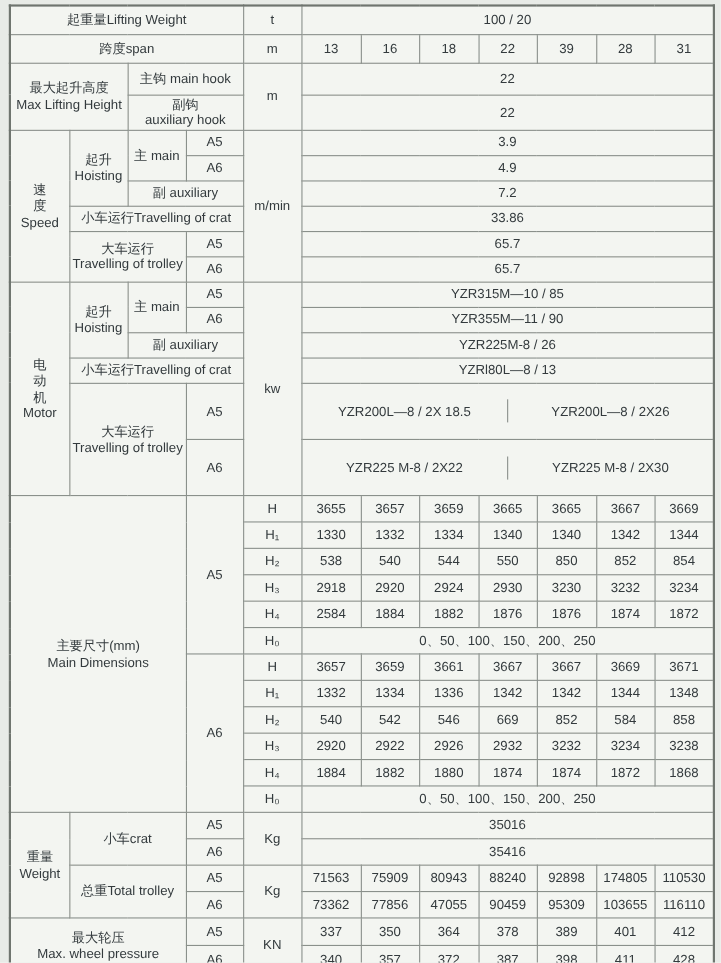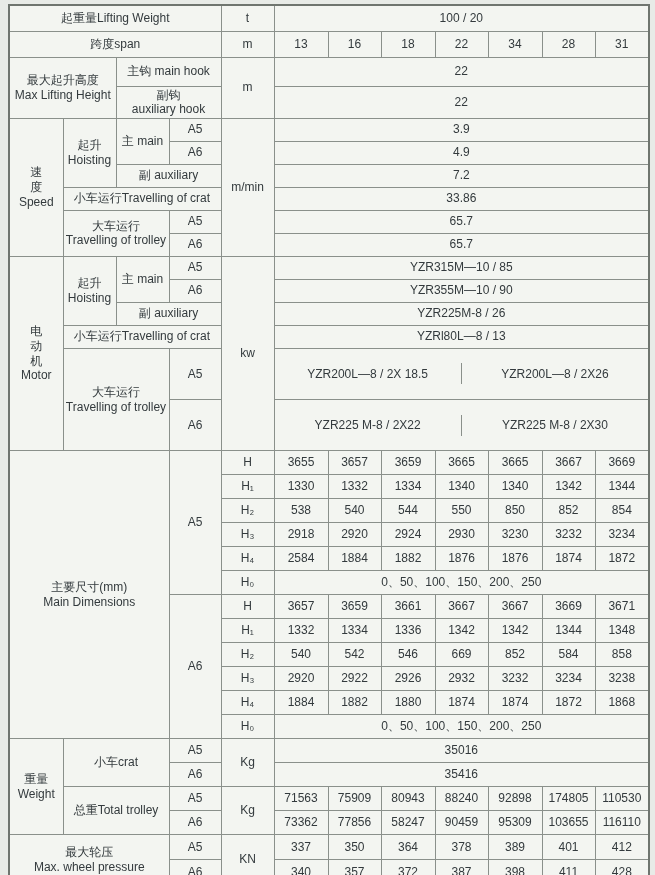--- a/index.html
+++ b/index.html
@@ -68,21 +68,21 @@
     <td colspan="7">100 / 20</td>
   </tr>
 
   <tr class="h26">
     <td colspan="4">跨度span</td>
     <td>m</td>
     <td>13</td>
     <td>16</td>
     <td>18</td>
     <td>22</td>
-    <td>34</td>
+    <td>39</td>
     <td>28</td>
     <td>31</td>
   </tr>
 
   <tr class="h29">
     <td colspan="2" rowspan="2">最大起升高度
 Max Lifting Height</td>
     <td colspan="2">主钩 main hook</td>
     <td rowspan="2">m</td>
     <td colspan="7">22</td>
@@ -134,21 +134,21 @@
 Motor</td>
     <td rowspan="3">起升
 Hoisting</td>
     <td rowspan="2">主 main</td>
     <td>A5</td>
     <td rowspan="6">kw</td>
     <td colspan="7">YZR315M—10 / 85</td>
   </tr>
   <tr class="h23">
     <td>A6</td>
-    <td colspan="7">YZR355M—10 / 90</td>
+    <td colspan="7">YZR355M—11 / 90</td>
   </tr>
   <tr class="h23">
     <td colspan="2">副 auxiliary</td>
     <td colspan="7">YZR225M-8 / 26</td>
   </tr>
   <tr class="h23">
     <td colspan="3">小车运行Travelling of crat</td>
     <td colspan="7">YZRl80L—8 / 13</td>
   </tr>
   <tr class="h23">
@@ -307,21 +307,21 @@
     <td>80943</td>
     <td>88240</td>
     <td>92898</td>
     <td>174805</td>
     <td>110530</td>
   </tr>
   <tr class="h24">
     <td>A6</td>
     <td>73362</td>
     <td>77856</td>
-    <td>58247</td>
+    <td>47055</td>
     <td>90459</td>
     <td>95309</td>
     <td>103655</td>
     <td>116110</td>
   </tr>
 
   <tr class="h25">
     <td colspan="3" rowspan="2">最大轮压
 Max. wheel pressure</td>
     <td>A5</td>

